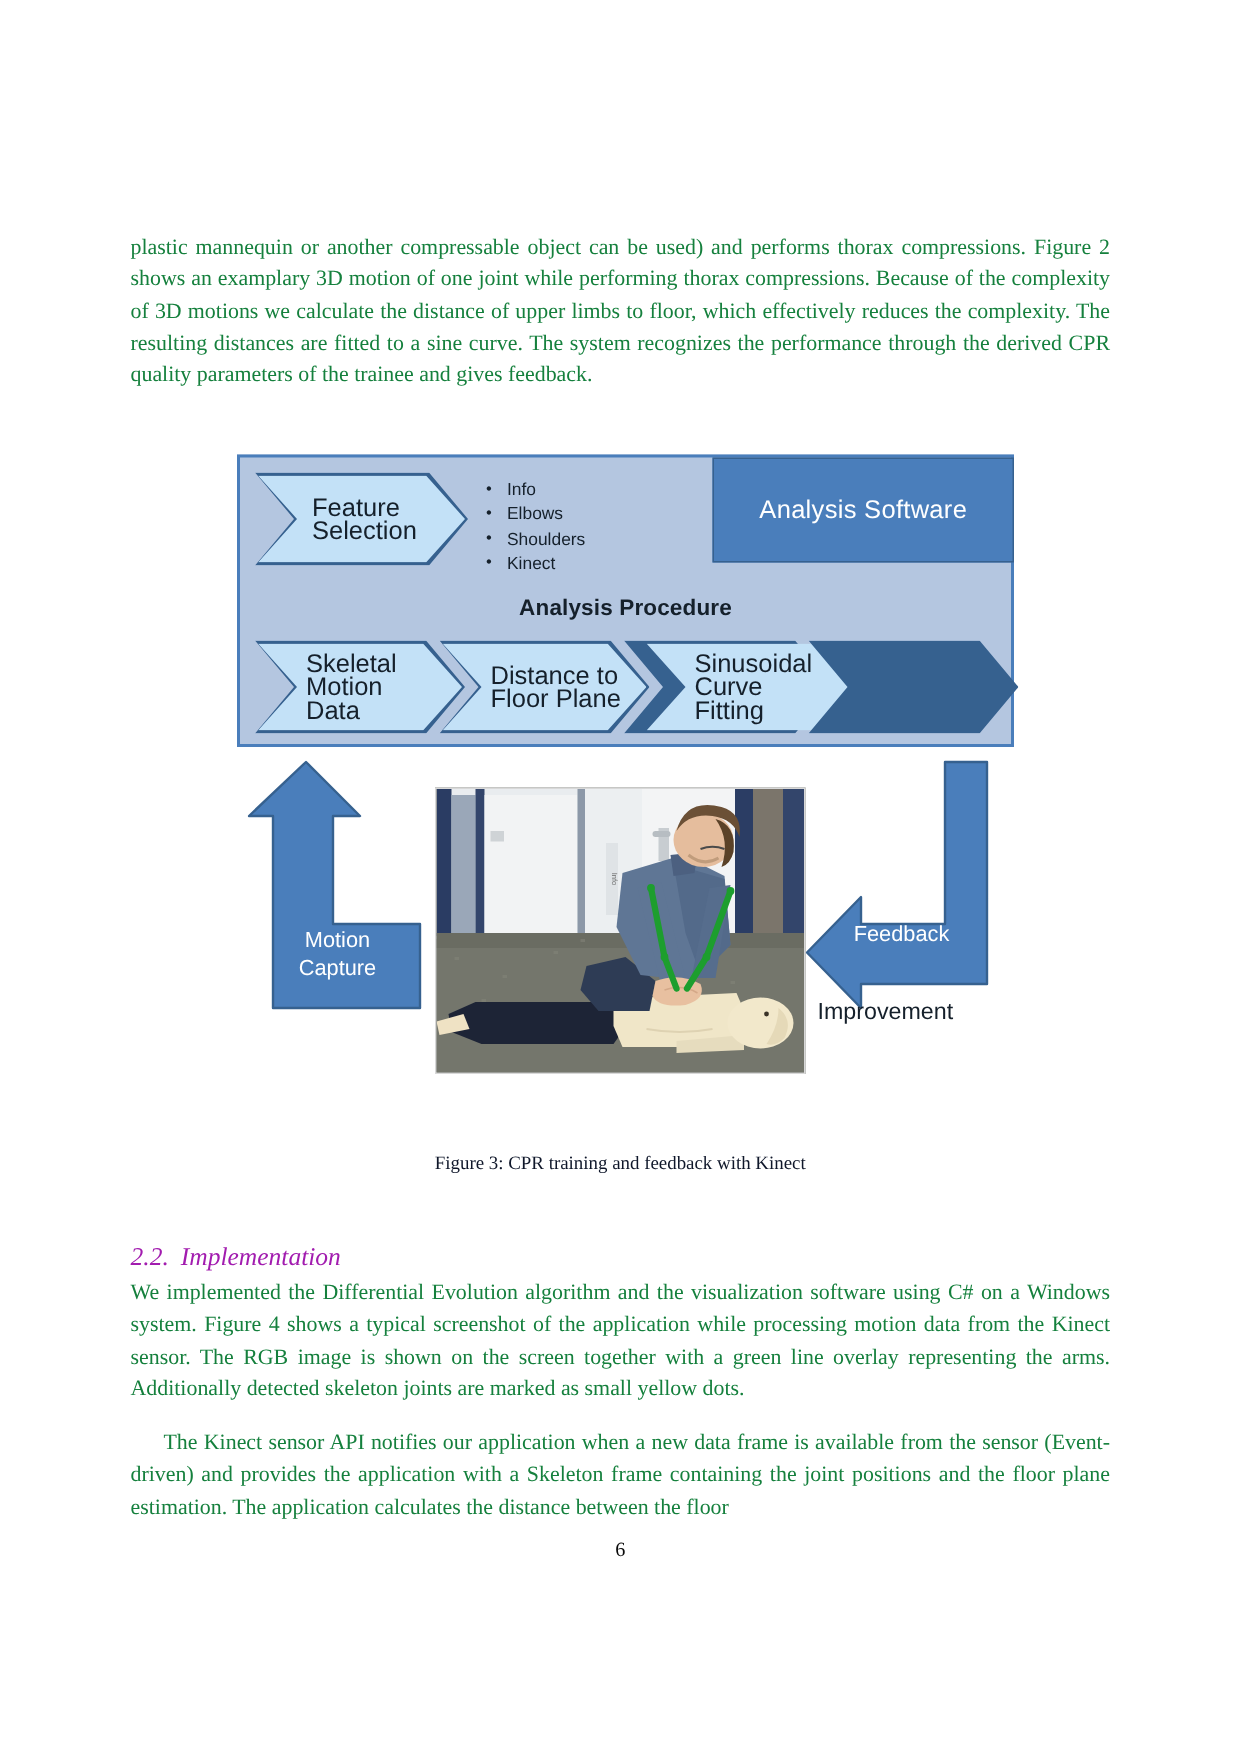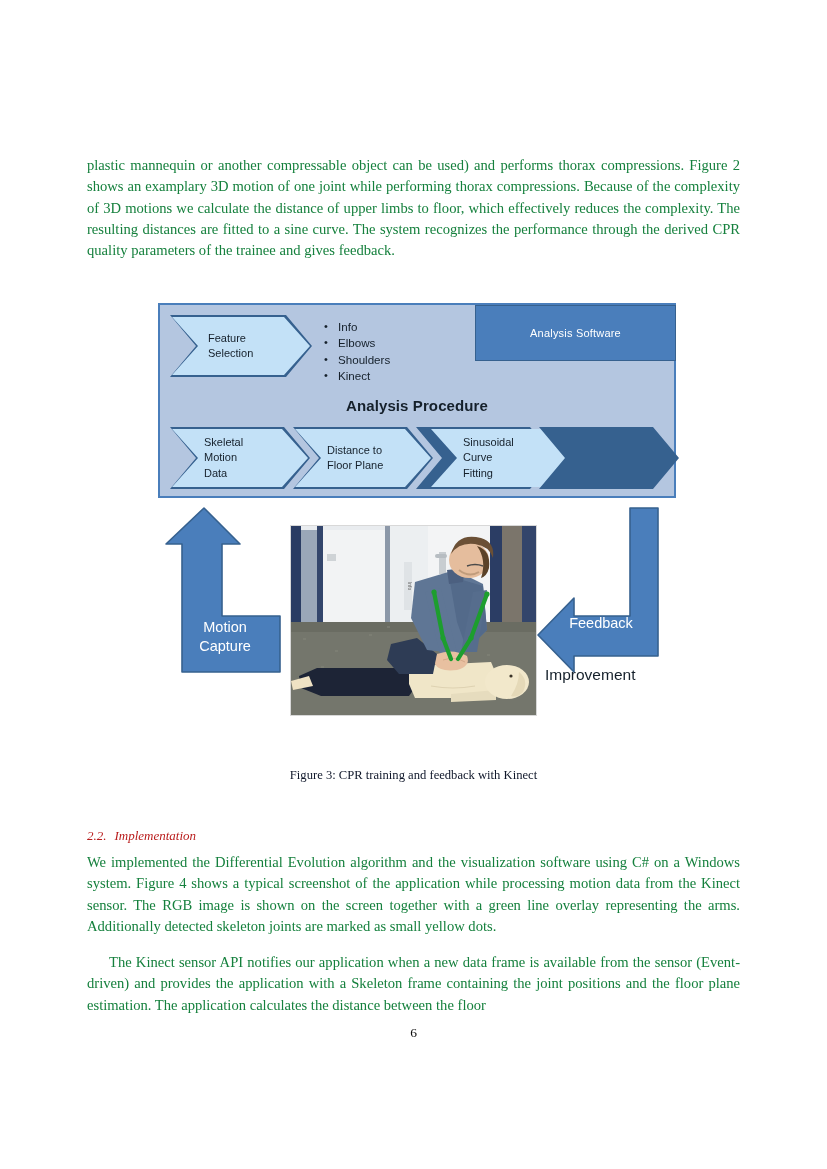--- a/index.html
+++ b/index.html
@@ -60,51 +60,51 @@
     background: #b4c6e0;
     border: 2px solid #4a7ebb;
     box-sizing: border-box;
   }
 
   .analysis-software {
     position: absolute;
     left: 315px;
     top: 0px;
     width: 201px;
-    height: 56px;
+    height: 70px;
     background: #4a7ebb;
     border: 1.5px solid #36618f;
     box-sizing: border-box;
     display: flex;
     align-items: center;
     justify-content: center;
     color: #ffffff;
     font-family: "Liberation Sans", sans-serif;
-    font-size: 11px;
+    font-size: 17px;
     letter-spacing: .2px;
   }
 
   .chev {
     position: absolute;
     background: #c3e1f7;
     box-sizing: border-box;
     display: flex;
     align-items: center;
     -webkit-clip-path: polygon(0% 0%, calc(100% - 26px) 0%, 100% 50%, calc(100% - 26px) 100%, 0% 100%, 26px 50%);
     clip-path: polygon(0% 0%, calc(100% - 26px) 0%, 100% 50%, calc(100% - 26px) 100%, 0% 100%, 26px 50%);
   }
   .chev-border {
     position: absolute;
     background: #36618f;
     -webkit-clip-path: polygon(0% 0%, calc(100% - 26px) 0%, 100% 50%, calc(100% - 26px) 100%, 0% 100%, 26px 50%);
     clip-path: polygon(0% 0%, calc(100% - 26px) 0%, 100% 50%, calc(100% - 26px) 100%, 0% 100%, 26px 50%);
   }
   .chev-label {
     font-family: "Liberation Sans", sans-serif;
-    font-size: 11px;
+    font-size: 17px;
     line-height: 15.2px;
     color: #15202b;
     white-space: pre-line;
     position: relative;
     z-index: 3;
   }
 
   
   #fs-border { left: 10px; top: 10px; width: 142px; height: 62px; }
   #fs-fill   { left: 12px; top: 12px; width: 138px; height: 58px; }
@@ -201,22 +201,22 @@
     color: #0f172a;
   }
 
   
   .section-head {
     position: absolute;
     left: 87px;
     top: 828px;
     font-family: "Liberation Serif", serif;
     font-style: italic;
-    font-size: 13px;
-    color: #b91c1c;
+    font-size: 17px;
+    color: #a21caf;
   }
   .section-head .num { font-style: italic; margin-right: 8px; }
 
   #impl-para-1 { top: 852px; }
   #impl-para-2 { top: 952px; }
 
   .pagenum {
     position: absolute;
     left: 0;
     top: 1025px;

